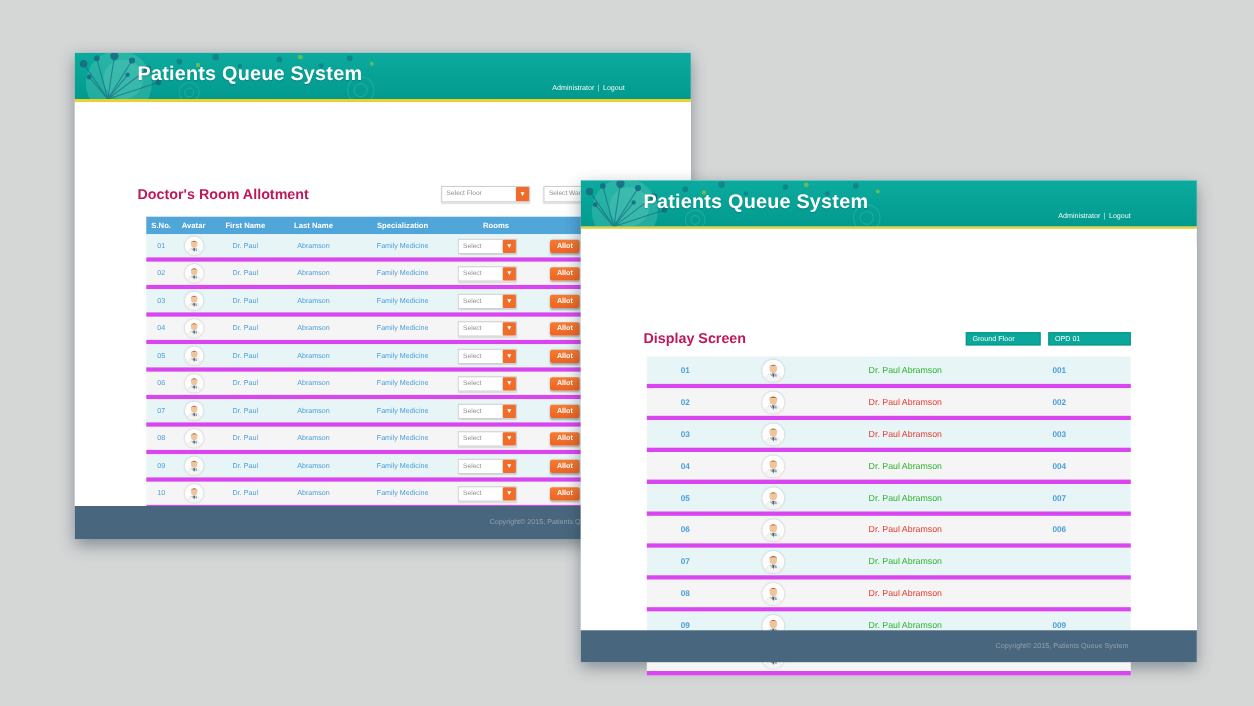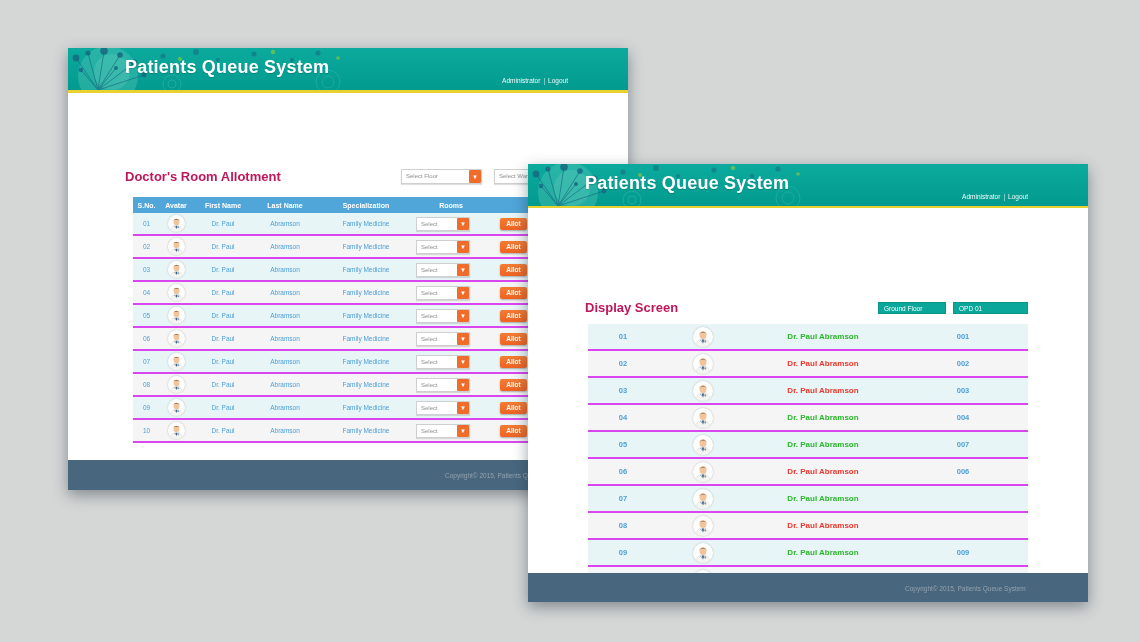--- a/index.html
+++ b/index.html
@@ -66,33 +66,33 @@
   .teal-btn.floor{width:68px;}
   .teal-btn.ward{width:75px;}
 
   
   .tbl{position:absolute;}
   #allot-win .tbl{left:65px;top:104px;width:466px;}
   #disp-win .tbl{left:60px;top:100px;width:440px;}
   .thead{display:flex;background:#50a5d9;color:#fff;font-weight:bold;}
   #allot-win .thead{height:16px;font-size:7px;}
   #disp-win .thead{height:17px;font-size:7.5px;}
-  .trow{display:flex;border-bottom:2px solid #d946ef;}
+  .trow{display:flex;border-bottom:4px solid #d946ef;}
   #allot-win .trow{height:21px;}
   #disp-win .trow{height:25px;}
   .trow:nth-child(odd){background:#e8f5f7;}
   .trow:nth-child(even){background:#f5f5f5;}
   .cell{display:flex;align-items:center;justify-content:center;overflow:hidden;}
   .bc1{width:27px}.bc2{width:32px}.bc3{width:62px}.bc4{width:62px}.bc5{width:100px}.bc6{width:70px}.bc7{width:113px}
   .fc1{width:70px}.fc2{width:90px}.fc3{width:150px}.fc4{width:130px}
   .cell.rooms{justify-content:flex-start;}
   .cell.status{justify-content:flex-start;padding-left:14px;box-sizing:border-box;}
   .blue-txt{color:#4da0d8;font-size:6.5px;}
   #disp-win .blue-txt{font-size:7.5px;font-weight:bold;}
-  .doc-name{font-size:8px;font-weight:bold;white-space:nowrap;}
+  .doc-name{font-size:8px;font-weight:normal;white-space:nowrap;}
   .name-green{color:#2db52d;}
   .name-red{color:#e8392e;}
 
   .allot-btn{
     width:27px;height:12px;background:linear-gradient(180deg,#f47c33,#ee6322);
     border:none;border-radius:2px;color:#fff;font-size:6.5px;font-weight:bold;
     box-shadow:0 1px 2px rgba(0,0,0,.3);cursor:pointer;padding:0;line-height:12px;
     font-family:"Liberation Sans",sans-serif;
   }
 

